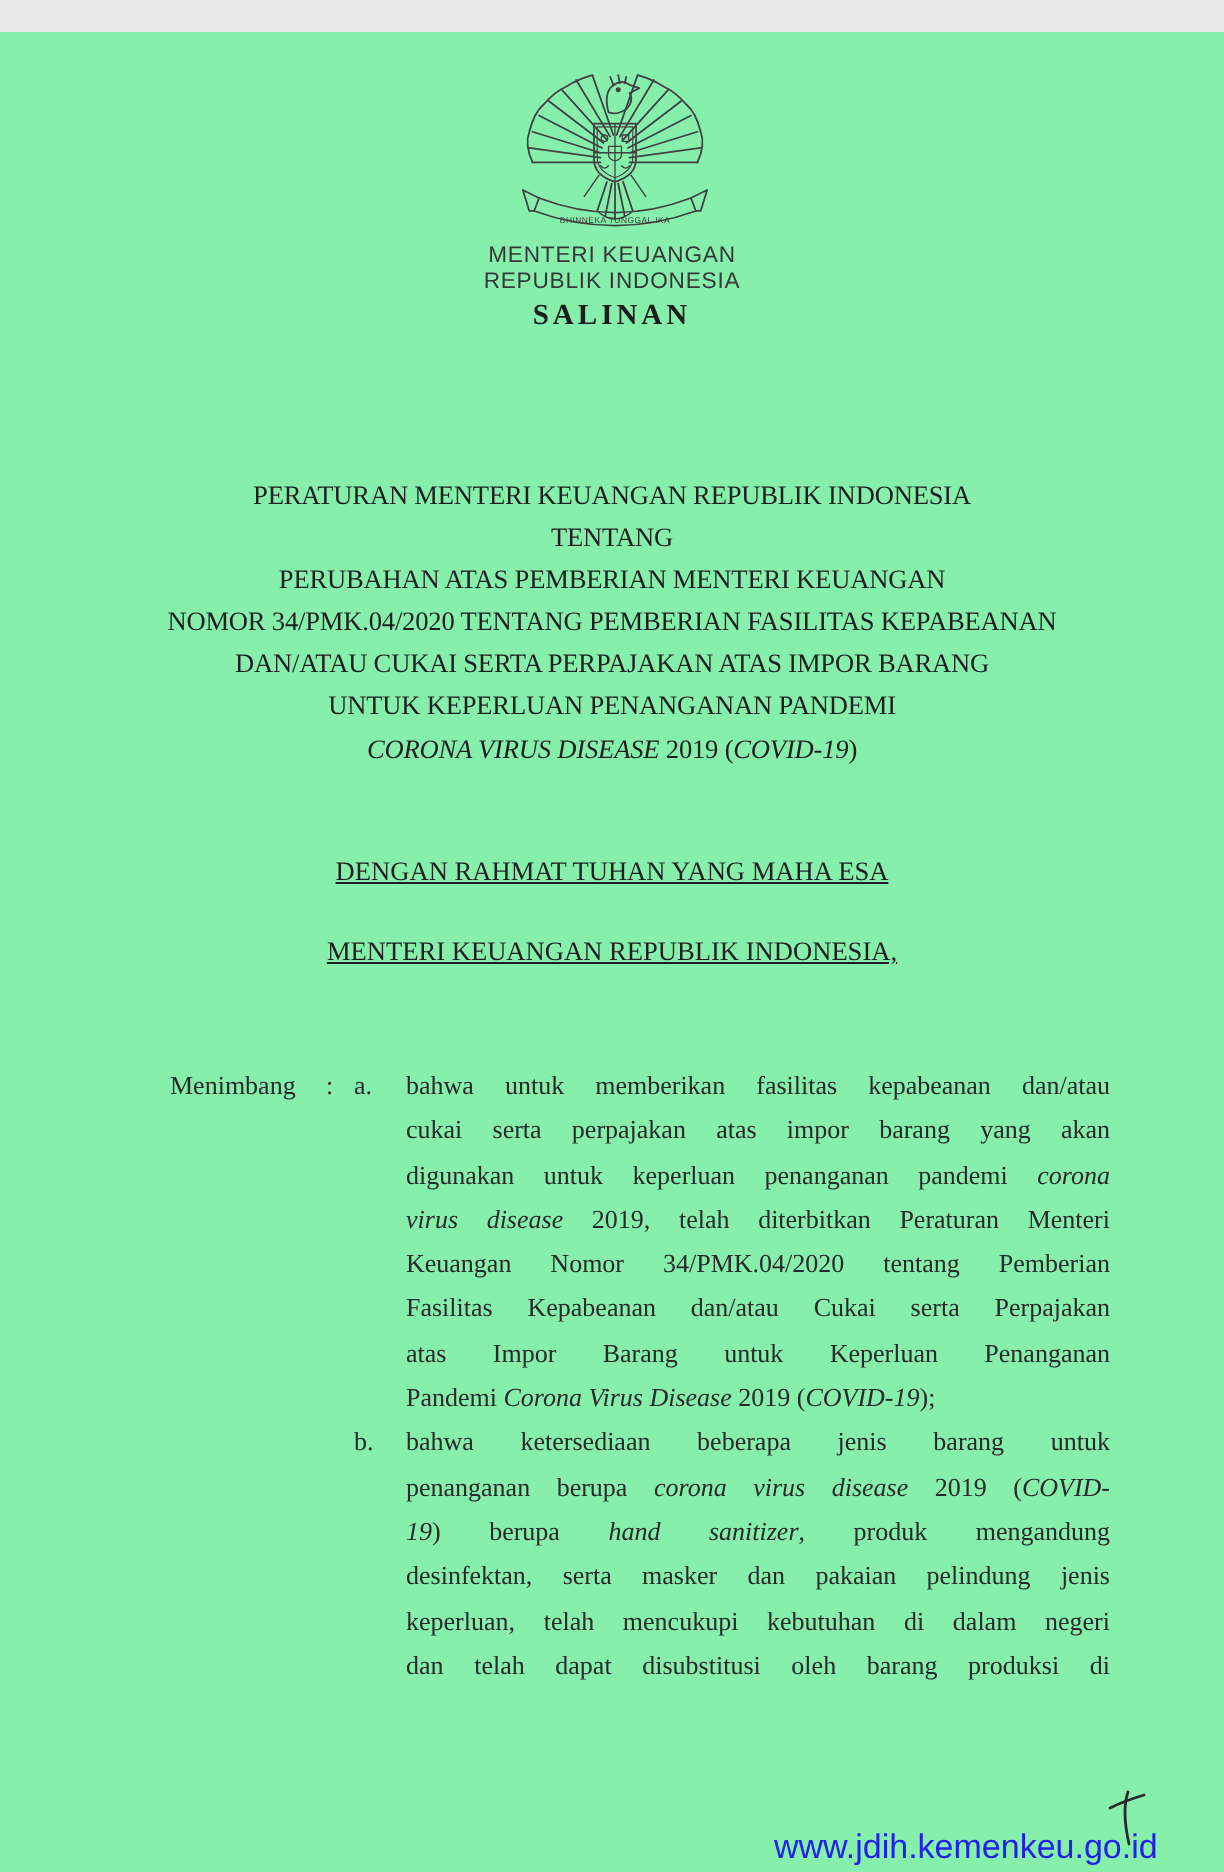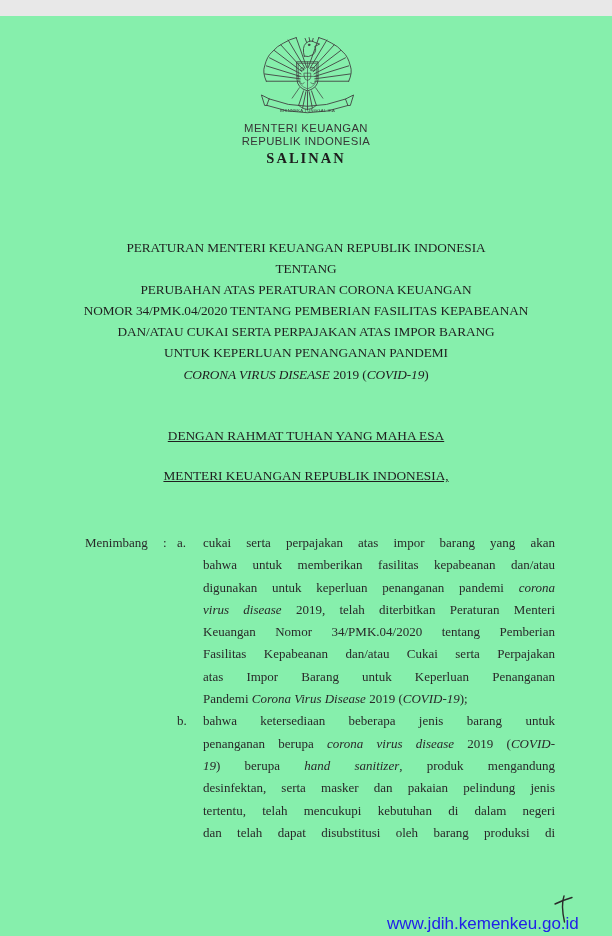--- a/index.html
+++ b/index.html
@@ -85,55 +85,55 @@
     <text x="60" y="94.5" text-anchor="middle" font-size="5.2" letter-spacing="0.3" stroke="none" fill="#3a3a3a" font-family="Liberation Sans, sans-serif">BHINNEKA TUNGGAL IKA</text>
   </svg>
 
   <div class="abs centered ministry" style="top:106px">MENTERI KEUANGAN</div>
   <div class="abs centered ministry" style="top:118.5px">REPUBLIK INDONESIA</div>
   <div class="abs centered salinan" style="top:134px">SALINAN</div>
 
   <div class="abs centered title-block">
     <div class="title-line">PERATURAN MENTERI KEUANGAN REPUBLIK INDONESIA</div>
     <div class="title-line">TENTANG</div>
-    <div class="title-line"><span>PERUBAHAN ATAS PERATURAN CORONA KEUANGAN</span></div>
+    <div class="title-line"><span>PERUBAHAN ATAS PEMBERIAN MENTERI KEUANGAN</span></div>
     <div class="title-line"><span>NOMOR 34/PMK.04/2020 TENTANG PEMBERIAN FASILITAS KEPABEANAN</span></div>
     <div class="title-line"><span>DAN/ATAU CUKAI SERTA PERPAJAKAN ATAS IMPOR BARANG</span></div>
     <div class="title-line"><span>UNTUK KEPERLUAN PENANGANAN PANDEMI</span></div>
     <div class="title-line"><span class="it">CORONA VIRUS DISEASE</span><span> 2019 (</span><span class="it">COVID-19</span><span>)</span></div>
   </div>
 
   <div class="abs centered preamble" style="top:412px">DENGAN RAHMAT TUHAN YANG MAHA ESA</div>
   <div class="abs centered preamble" style="top:452px">MENTERI KEUANGAN REPUBLIK INDONESIA,</div>
 
   <div class="abs consider">
     <span class="c-label">Menimbang</span>
     <span class="c-colon">:</span>
     <div class="c-items">
       <div class="c-item">
         <span class="c-marker">a.</span>
         <div>
+            <div class="jline"><span>bahwa untuk memberikan fasilitas kepabeanan dan/atau</span></div>
             <div class="jline"><span>cukai serta perpajakan atas impor barang yang akan</span></div>
-            <div class="jline"><span>bahwa untuk memberikan fasilitas kepabeanan dan/atau</span></div>
             <div class="jline"><span>digunakan untuk keperluan penanganan pandemi </span><span class="it">corona</span></div>
             <div class="jline"><span class="it">virus disease</span><span> 2019, telah diterbitkan Peraturan Menteri</span></div>
             <div class="jline"><span>Keuangan Nomor 34/PMK.04/2020 tentang Pemberian</span></div>
             <div class="jline"><span>Fasilitas Kepabeanan dan/atau Cukai serta Perpajakan</span></div>
             <div class="jline"><span>atas Impor Barang untuk Keperluan Penanganan</span></div>
             <div class="jline jlast"><span>Pandemi </span><span class="it">Corona Virus Disease</span><span> 2019 (</span><span class="it">COVID-19</span><span>);</span></div>
           </div>
       </div>
       <div class="c-item">
         <span class="c-marker">b.</span>
         <div>
             <div class="jline"><span>bahwa ketersediaan beberapa jenis barang untuk</span></div>
             <div class="jline"><span>penanganan berupa </span><span class="it">corona virus disease</span><span> 2019 (</span><span class="it">COVID-</span></div>
             <div class="jline"><span class="it">19</span><span>) berupa </span><span class="it">hand sanitizer</span><span>, produk mengandung</span></div>
             <div class="jline"><span>desinfektan, serta masker dan pakaian pelindung jenis</span></div>
-            <div class="jline"><span>tertentu, telah mencukupi kebutuhan di dalam negeri</span></div>
+            <div class="jline"><span>keperluan, telah mencukupi kebutuhan di dalam negeri</span></div>
             <div class="jline"><span>dan telah dapat disubstitusi oleh barang produksi di</span></div>
           </div>
       </div>
     </div>
   </div>
 
   <svg class="abs paraph" viewBox="0 0 26 32" fill="none" stroke="#2a2a2a" stroke-width="1.4" stroke-linecap="round">
     <path d="M13,3 C10.5,10 11.5,20 13.5,29"></path>
     <path d="M4,11 C10,8 16,6 21,4.5"></path>
   </svg>

